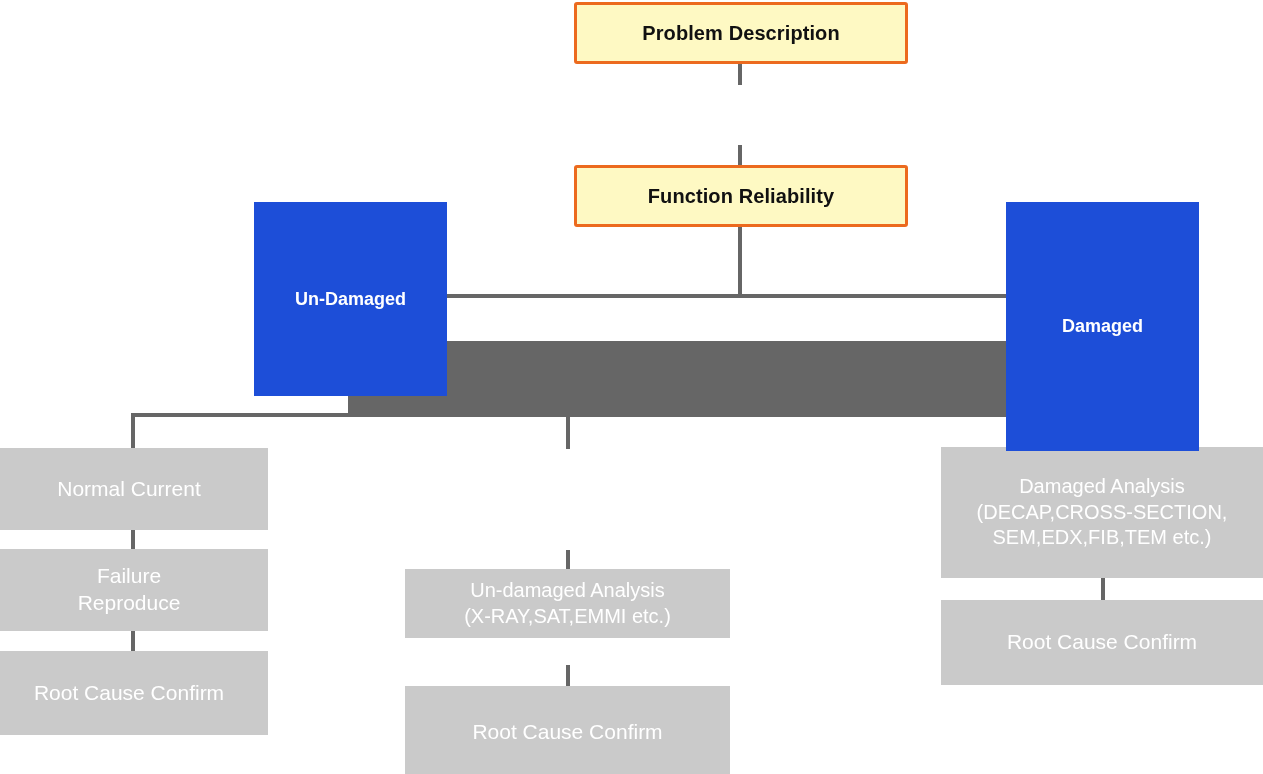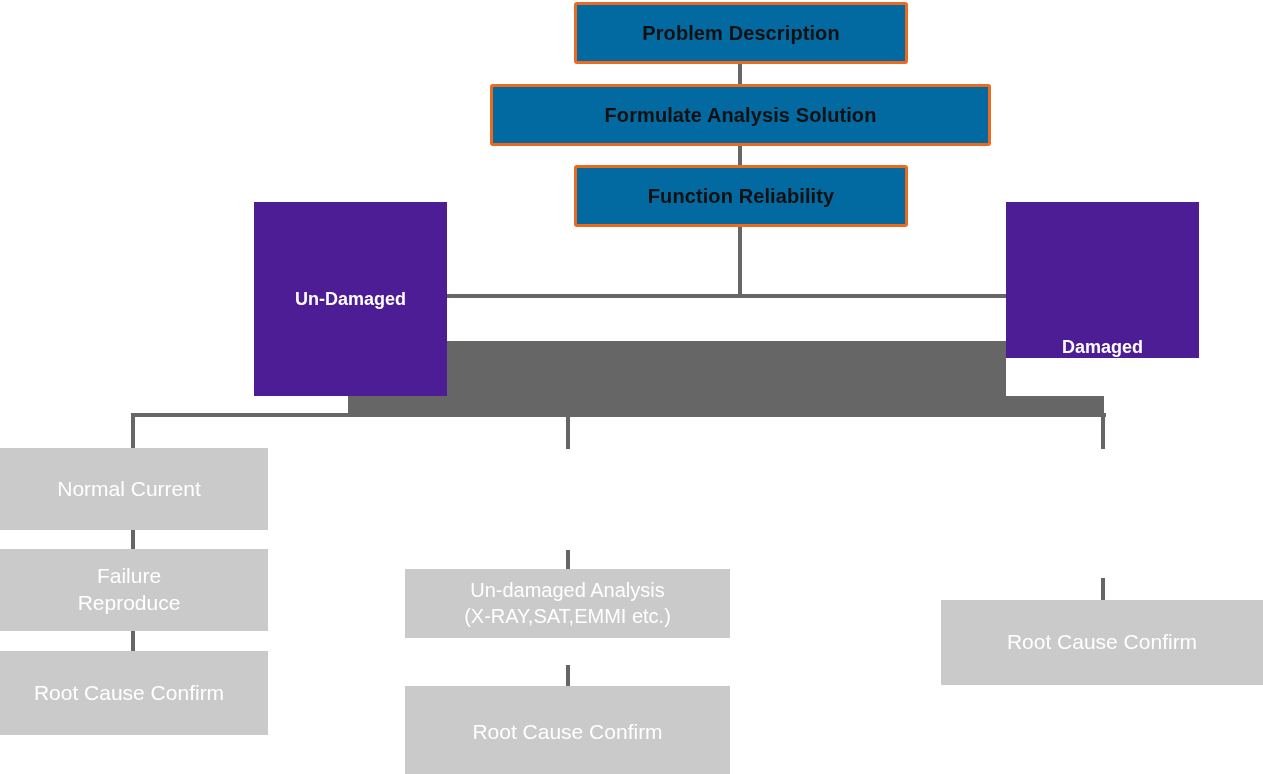--- a/index.html
+++ b/index.html
@@ -13,38 +13,38 @@
   #canvas {
     position: relative;
     width: 1263px;
     height: 774px;
     background: #ffffff;
   }
 
   
   .obox {
     position: absolute;
-    background: #0369a1;
+    background: #fef9c3;
     border: 3px solid #EC6A1E;
     border-radius: 3px;
     display: flex;
     align-items: center;
     justify-content: center;
     text-align: center;
     color: #111111;
     font-weight: bold;
     font-size: 20px;
     letter-spacing: 0.1px;
     z-index: 6;
   }
 
   
   .oblock {
     position: absolute;
-    background: #4c1d95;
+    background: #1d4ed8;
     display: flex;
     align-items: center;
     justify-content: center;
     text-align: center;
     color: #ffffff;
     font-weight: bold;
     font-size: 18px;
     z-index: 7;
   }
 
@@ -111,45 +111,45 @@
 
   <div class="vline" style="left:566px; top:550px; height:20px;"></div>
   <div class="vline" style="left:566px; top:665px; height:21px;"></div>
 
   <div class="vline" style="left:1101px; top:578px; height:22px;"></div>
 
   <div class="obox" style="left:574px; top:2px; width:334px; height:62px;">
     <span>Problem Description</span>
   </div>
 
-  <div class="obox" style="left:490px; top:84px; width:501px; height:62px;">
-    <span>Formulate Analysis Solution</span>
-  </div>
 
   <div class="obox" style="left:574px; top:165px; width:334px; height:62px;">
     <span>Function Reliability</span>
   </div>
 
   <div class="oblock" style="left:254px; top:202px; width:193px; height:194px;">
     <span>Un-Damaged</span>
   </div>
 
-  <div class="oblock" style="left:1006px; top:202px; width:193px; height:156px;align-items:flex-end;">
+  <div class="oblock" style="left:1006px; top:202px; width:193px; height:249px;">
     <span>Damaged</span>
   </div>
 
   <div class="gbox" style="left:-10px; top:448px; width:278px; height:82px;">Normal Current</div>
 
   <div class="gbox" style="left:-10px; top:549px; width:278px; height:82px;">Failure
 Reproduce</div>
 
   <div class="gbox" style="left:-10px; top:651px; width:278px; height:84px;">Root Cause Confirm</div>
 
 
   <div class="gbox small" style="left:405px; top:569px; width:325px; height:69px;">Un-damaged Analysis
 (X-RAY,SAT,EMMI etc.)</div>
 
   <div class="gbox" style="left:405px; top:686px; width:325px; height:92px;">Root Cause Confirm</div>
 
+  <div class="gbox small" style="left:941px; top:447px; width:322px; height:131px;">Damaged Analysis
+(DECAP,CROSS-SECTION,
+SEM,EDX,FIB,TEM etc.)</div>
 
   <div class="gbox" style="left:941px; top:600px; width:322px; height:85px;">Root Cause Confirm</div>
 
 </div>
 
 </body></html>

